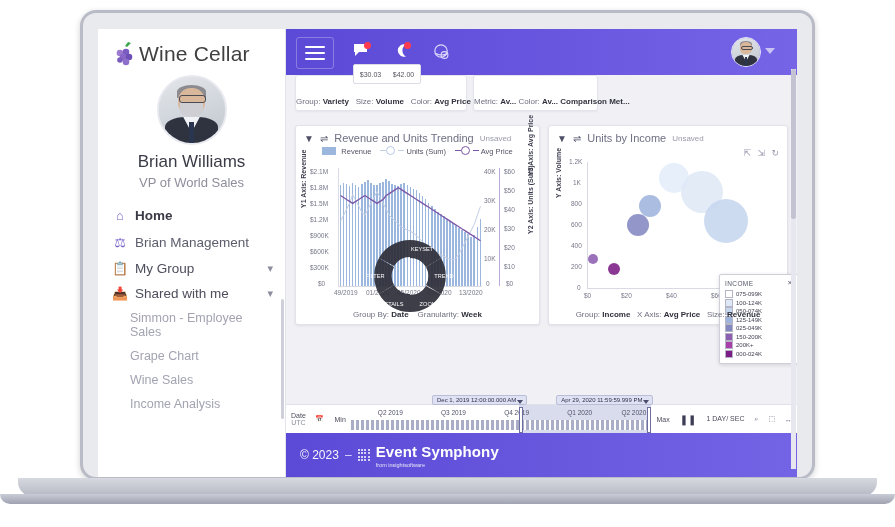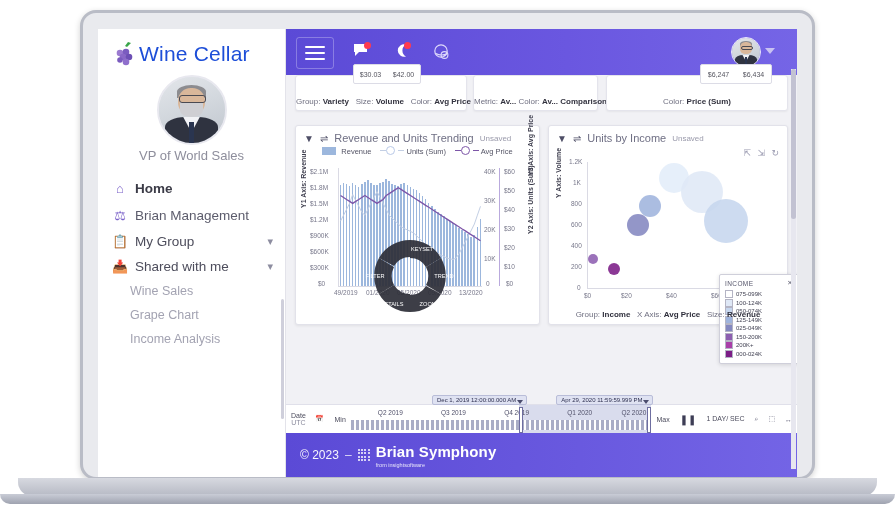--- a/index.html
+++ b/index.html
@@ -16,21 +16,21 @@
   .laptop-foot{position:absolute;left:0px;top:494px;width:895px;height:10px;
       background:linear-gradient(#c9ccd6,#9fa3b0);border-radius:0 0 26px 26px;}
   .laptop-notch{position:absolute;left:410px;top:478px;width:75px;height:9px;
       background:#aeb2bd;border-radius:0 0 9px 9px;}
 
   
   .sidebar{position:absolute;left:0;top:0;width:188px;height:448px;background:#fff;
       border-right:1px solid #e3e3ea;box-sizing:border-box;}
   .brand{display:flex;align-items:center;padding:12px 0 0 14px;}
   .grape-icon{width:26px;height:26px;position:relative;flex:0 0 auto;}
-  .brand-text{font-size:21px;color:#1d4ed8;letter-spacing:.2px;margin-left:1px;}
+  .brand-text{font-size:21px;color:#404040;letter-spacing:.2px;margin-left:1px;}
   .avatar-big{width:66px;height:66px;border-radius:50%;margin:8px auto 0;
       border:2px solid #e8e8ef;overflow:hidden;position:relative;
       background:linear-gradient(#dfe3e8,#c9ced6);}
   .av-room{position:absolute;left:0;top:0;width:100%;height:100%;
       background:linear-gradient(160deg,#e3e6ea 0%,#d3d8de 45%,#bfc5cd 100%);}
   .av-head{position:absolute;left:50%;top:16%;width:40%;height:40%;margin-left:-20%;
       background:#d9b79a;border-radius:48% 48% 42% 42%;}
   .av-hair{position:absolute;left:50%;top:12%;width:44%;height:20%;margin-left:-22%;
       background:#8c8c90;border-radius:50% 50% 0 0;}
   .av-beard{position:absolute;left:50%;top:38%;width:36%;height:22%;margin-left:-18%;
@@ -181,20 +181,21 @@
       <div class="avatar-big">
         <span class="av-room"></span>
           <span class="av-suit"></span>
           <span class="av-shirt"></span>
         <span class="av-tie"></span>
           <span class="av-hair"></span>
           <span class="av-head"></span>
         <span class="av-beard"></span>
           <span class="av-glass"></span>
       </div>
+      <div class="user-name">Brian Williams</div>
       <div class="user-role">VP of World Sales</div>
 
       <div class="nav">
         <div class="nav-row home">
           <span class="nav-ico">⌂</span>
           <span>Home</span>
         </div>
         <div class="nav-row">
           <span class="nav-ico">⚖</span>
           <span>Brian Management</span>
@@ -209,22 +210,23 @@
           <span class="chev">▾</span>
         </div>
 
         <div class="nav-grp">
           <span class="lft">
             <span class="nav-ico">📥</span>
             <span>Shared with me</span>
           </span>
           <span class="chev">▾</span>
         </div>
+        <div class="nav-sub">Simmon - Employee Sales</div>
+        <div class="nav-sub">Grape Chart</div>
         <div class="nav-sub">Wine Sales</div>
-        <div class="nav-sub">Grape Chart</div>
         <div class="nav-sub">Income Analysis</div>
 
       </div>
       <div class="sb-scroll"></div>
     </div>
 
     <div class="app">
 
       <div class="topbar">
         <div class="burger">
@@ -287,29 +289,20 @@
         </div>
 
         <div class="pw" style="left:187px;width:125px;height:36px;">
           <div class="pw-foot">
             <span>Metric:</span> <b>Av...</b>
             <span>Color:</span> <b>Av...</b>
             <b>Comparison Met...</b>
           </div>
         </div>
 
-        <div class="pw" style="left:320px;width:182px;height:36px;">
-          <div class="pw-stub" style="left:93px;top:-12px;width:70px;height:18px;">
-            <span>$6,247</span>
-            <span>$6,434</span>
-          </div>
-          <div class="pw-foot">
-            <span>Color:</span> <b>Price (Sum)</b>
-          </div>
-        </div>
       </div>
 
       <div class="card" style="left:9px;top:96px;width:245px;height:200px;">
         <div class="card-hd">
           <span class="hd-ico">▼</span>
           <span class="hd-ico">⇌</span>
           <span class="card-title">Revenue and Units Trending</span>
           <span class="card-unsaved">Unsaved</span>
         </div>
 
@@ -434,20 +427,24 @@
             <g fill="#ffffff" font-family="Liberation Sans, sans-serif" font-size="5.6" text-anchor="middle">
               <text x="62" y="13">KEYSET</text>
               <text x="84" y="40">TREND</text>
               <text x="68" y="68">ZOOM</text>
               <text x="32" y="68">DETAILS</text>
               <text x="15" y="40">FILTER</text>
             </g>
           </svg>
         </div>
 
+        <div class="footnote">
+          <span>Group By:</span> <b>Date</b>&nbsp;&nbsp;&nbsp;
+          <span>Granularity:</span> <b>Week</b>
+        </div>
       </div>
 
       <div class="card" style="left:262px;top:96px;width:240px;height:200px;">
         <div class="card-hd">
           <span class="hd-ico">▼</span>
           <span class="hd-ico">⇌</span>
           <span class="card-title">Units by Income</span>
           <span class="card-unsaved">Unsaved</span>
         </div>
 
@@ -580,21 +577,21 @@
           <i></i>
             <i></i>
             <i></i>
             <i></i>
             <i></i>
             <i></i>
             <i></i>
             <i></i>
         </span>
         <span>
-          <span class="ft-brand">Brian Symphony</span>
+          <span class="ft-brand">Event Symphony</span>
           <div class="ft-sub">from insightsoftware</div>
         </span>
       </div>
 
       <div class="app-scroll">
           <i></i>
         </div>
     </div>
   </div>
 </div>

